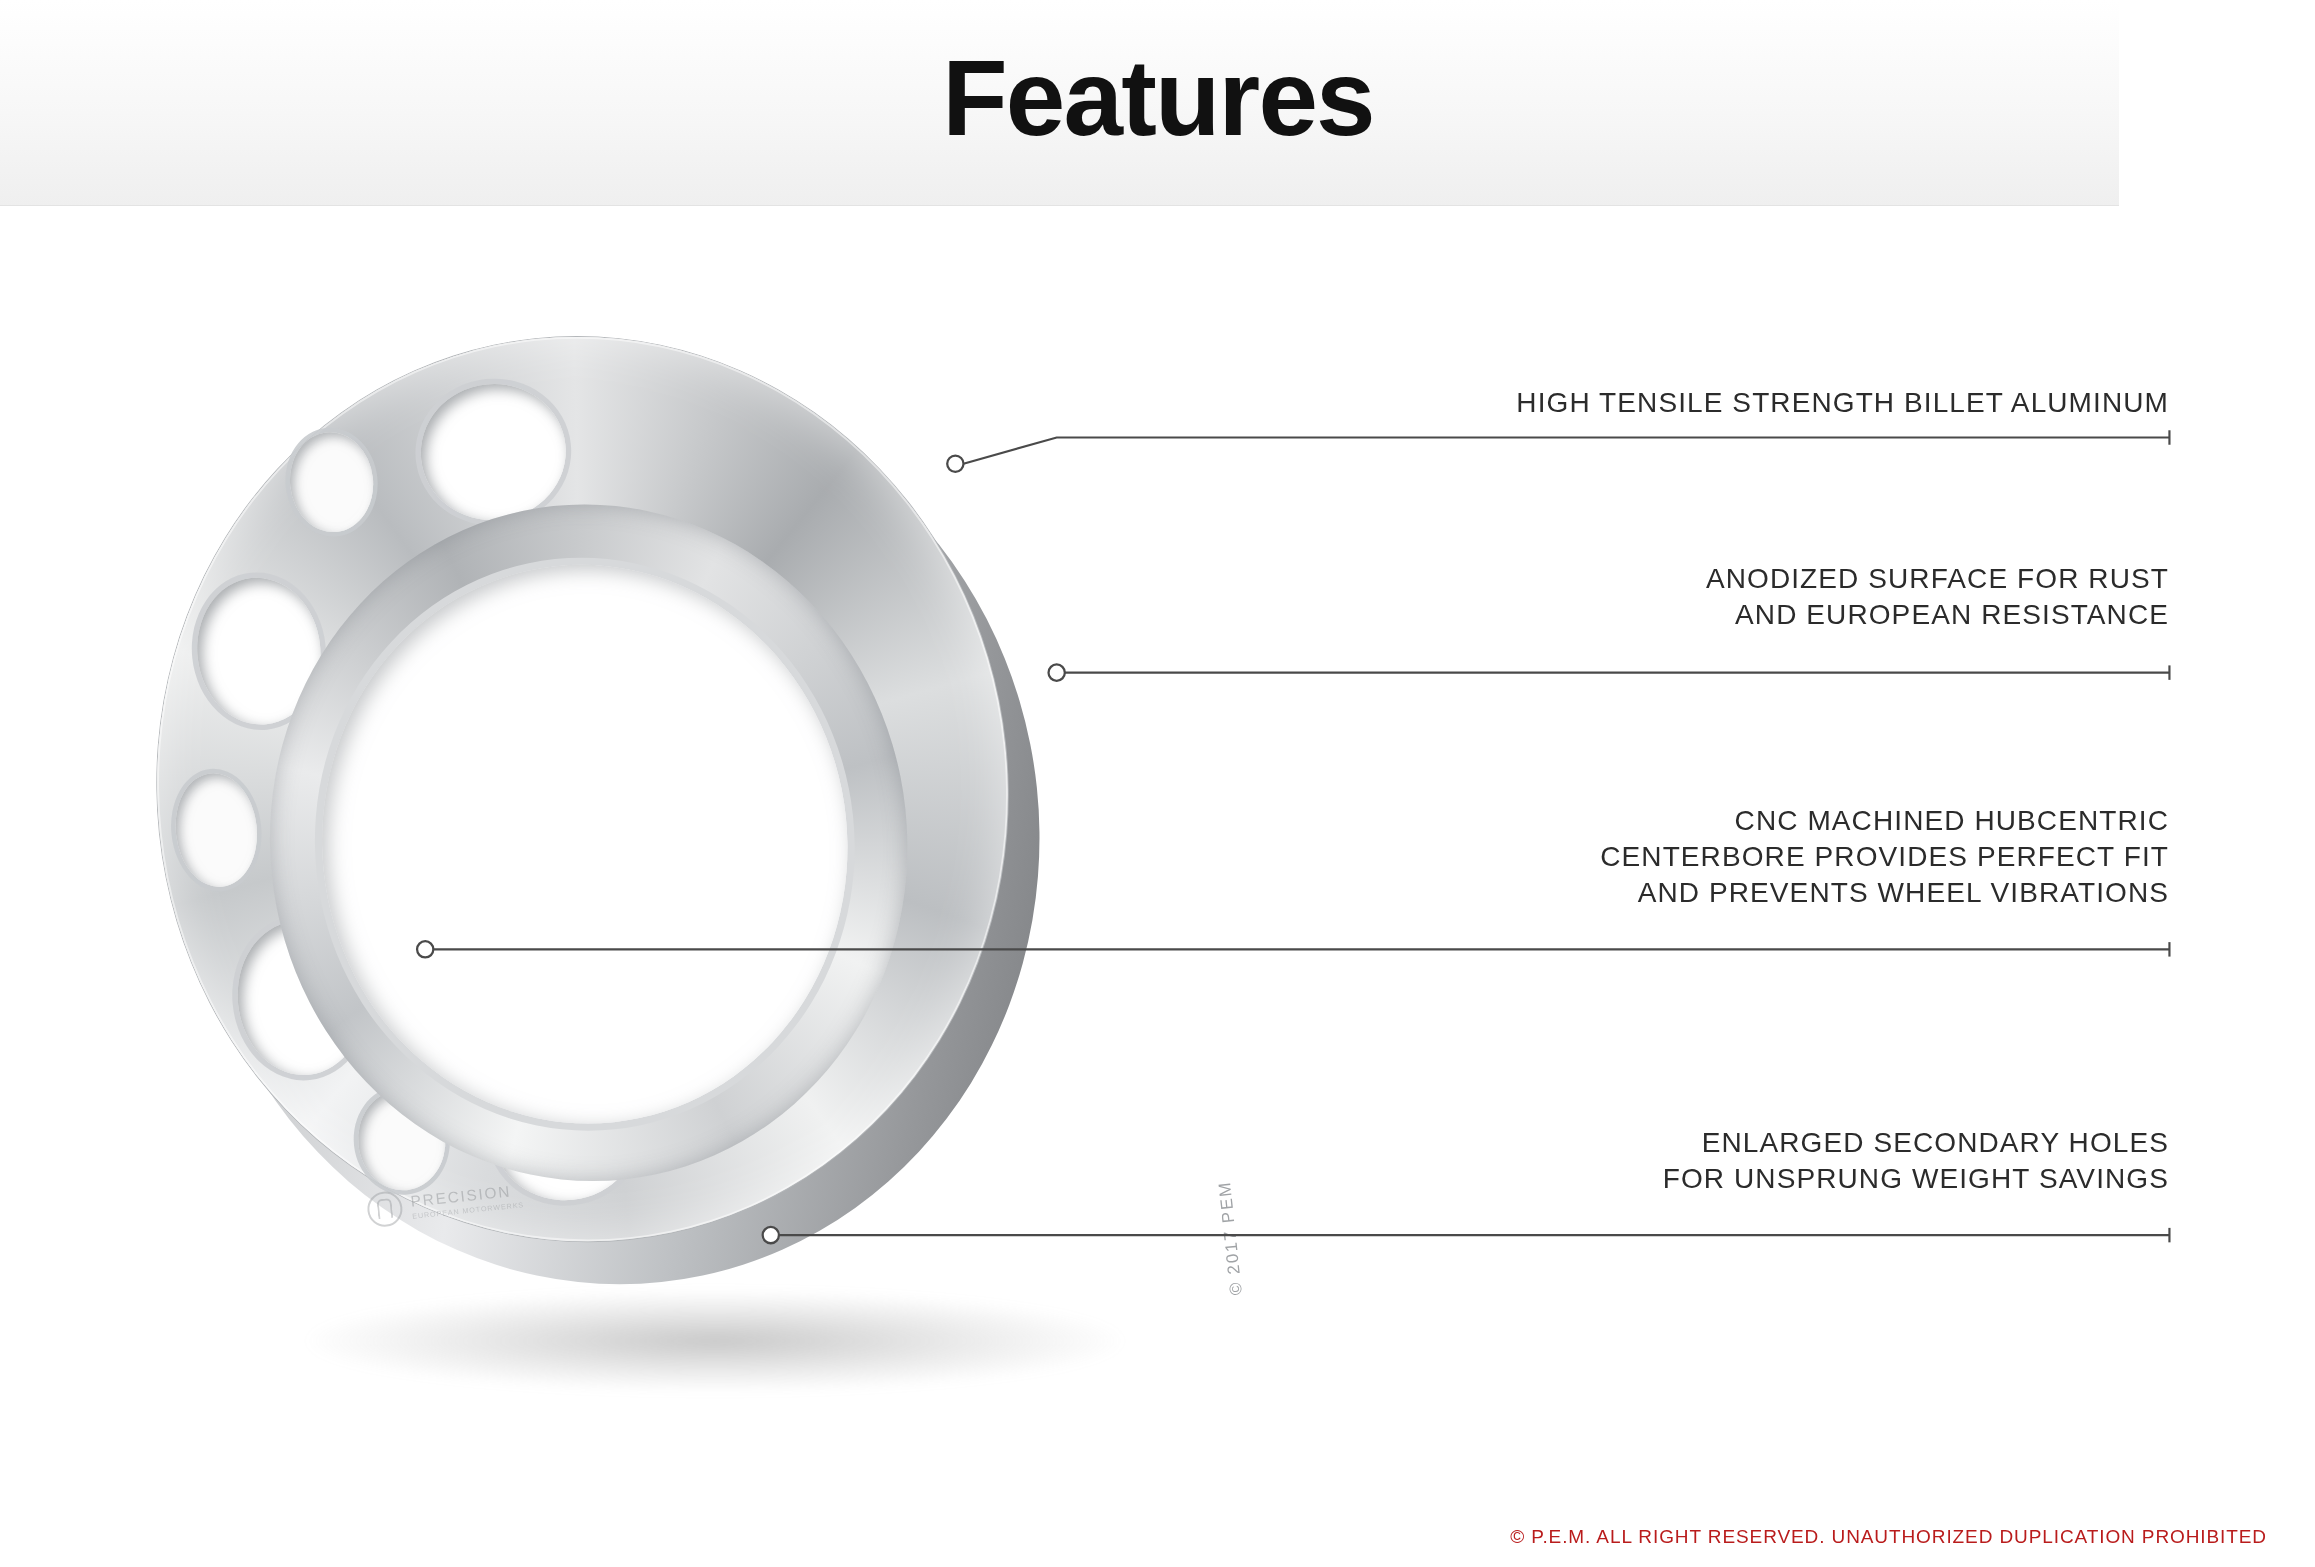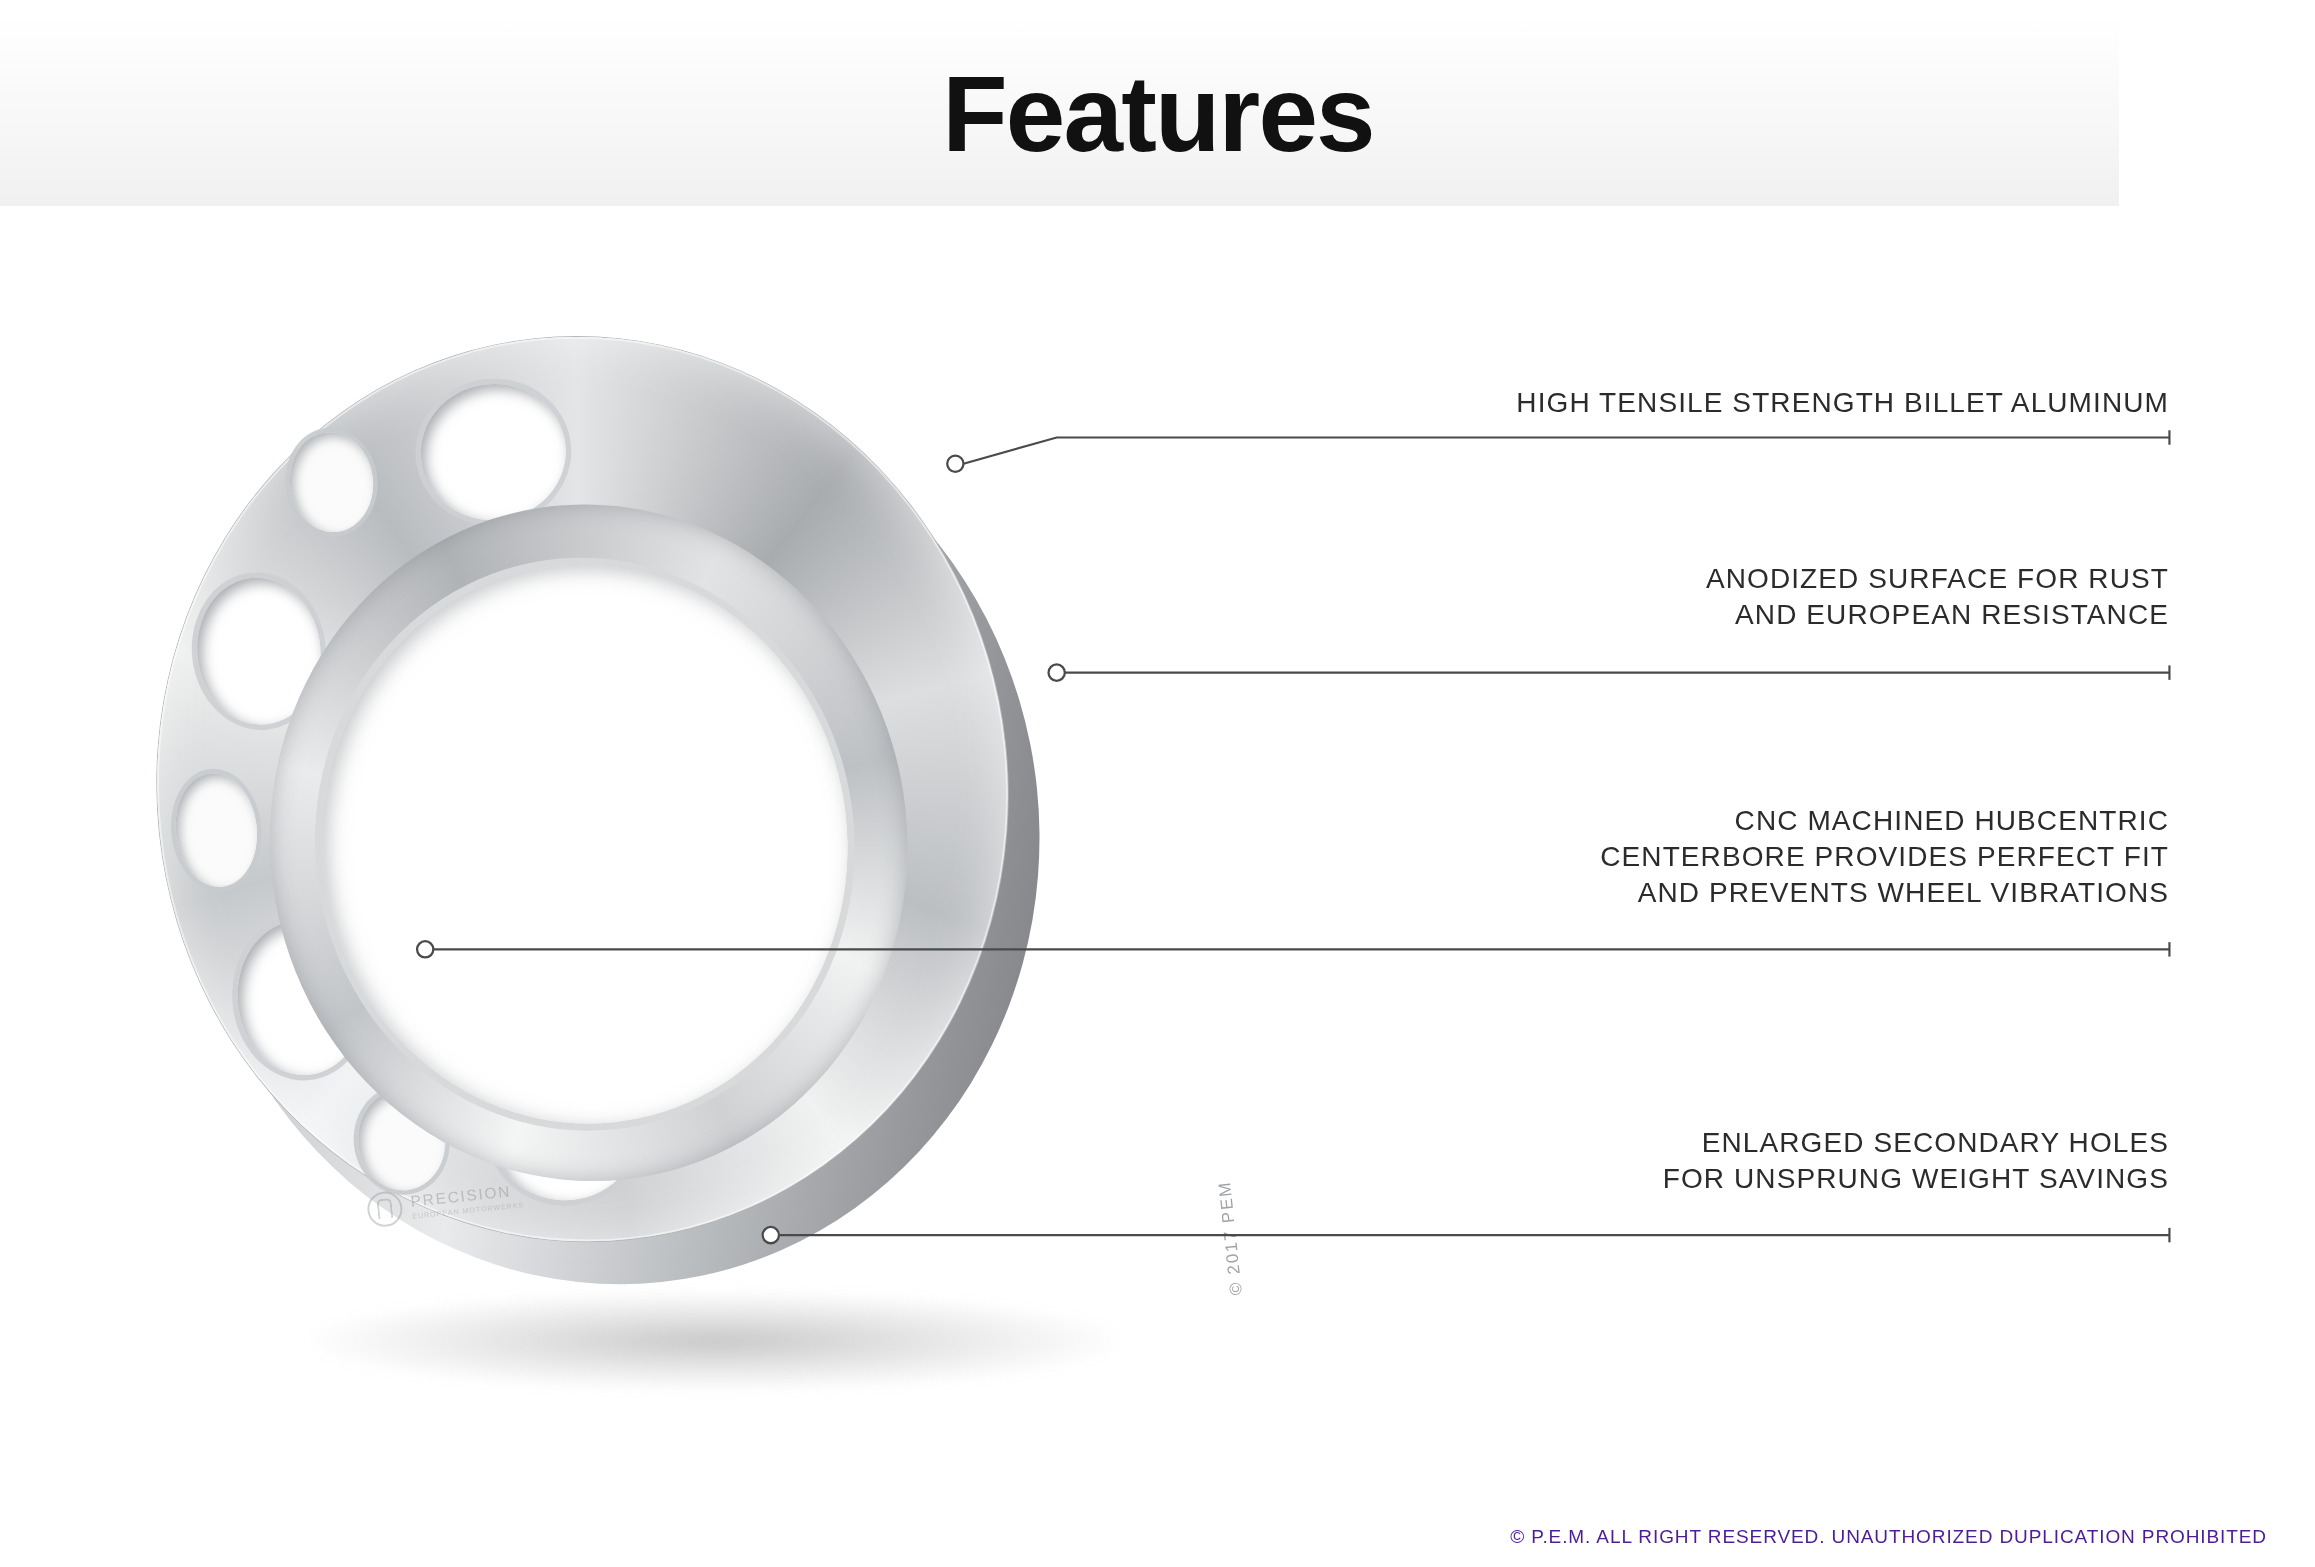--- a/index.html
+++ b/index.html
@@ -12,21 +12,21 @@
     height: 1568px;
     font-family: "Liberation Sans", sans-serif;
     overflow: hidden;
     position: relative;
   }
 
   
   .header {
     position: absolute;
     left: 0;
-    top: 16px;
+    top: 0;
     width: 2119px;
     height: 206px;
     background: linear-gradient(to bottom, #ffffff 0%, #f7f7f7 55%, #efefef 100%);
     border-bottom: 1.8px solid #e3e3e3;
     box-sizing: border-box;
   }
   .header-title {
     position: absolute;
     left: 0;
     top: 36px;
@@ -258,21 +258,21 @@
   .footer {
     position: absolute;
     left: 0;
     bottom: 20px;
     width: 2316px;
     text-align: right;
     padding-right: 49px;
     box-sizing: border-box;
     font-size: 19px;
     letter-spacing: 0.9px;
-    color: #4c1d95;
+    color: #b91c1c;
   }
 </style>
 </head>
 <body>
 
 <div class="header">
   <div class="header-title">Features</div>
 </div>
 
 <div class="stage">

